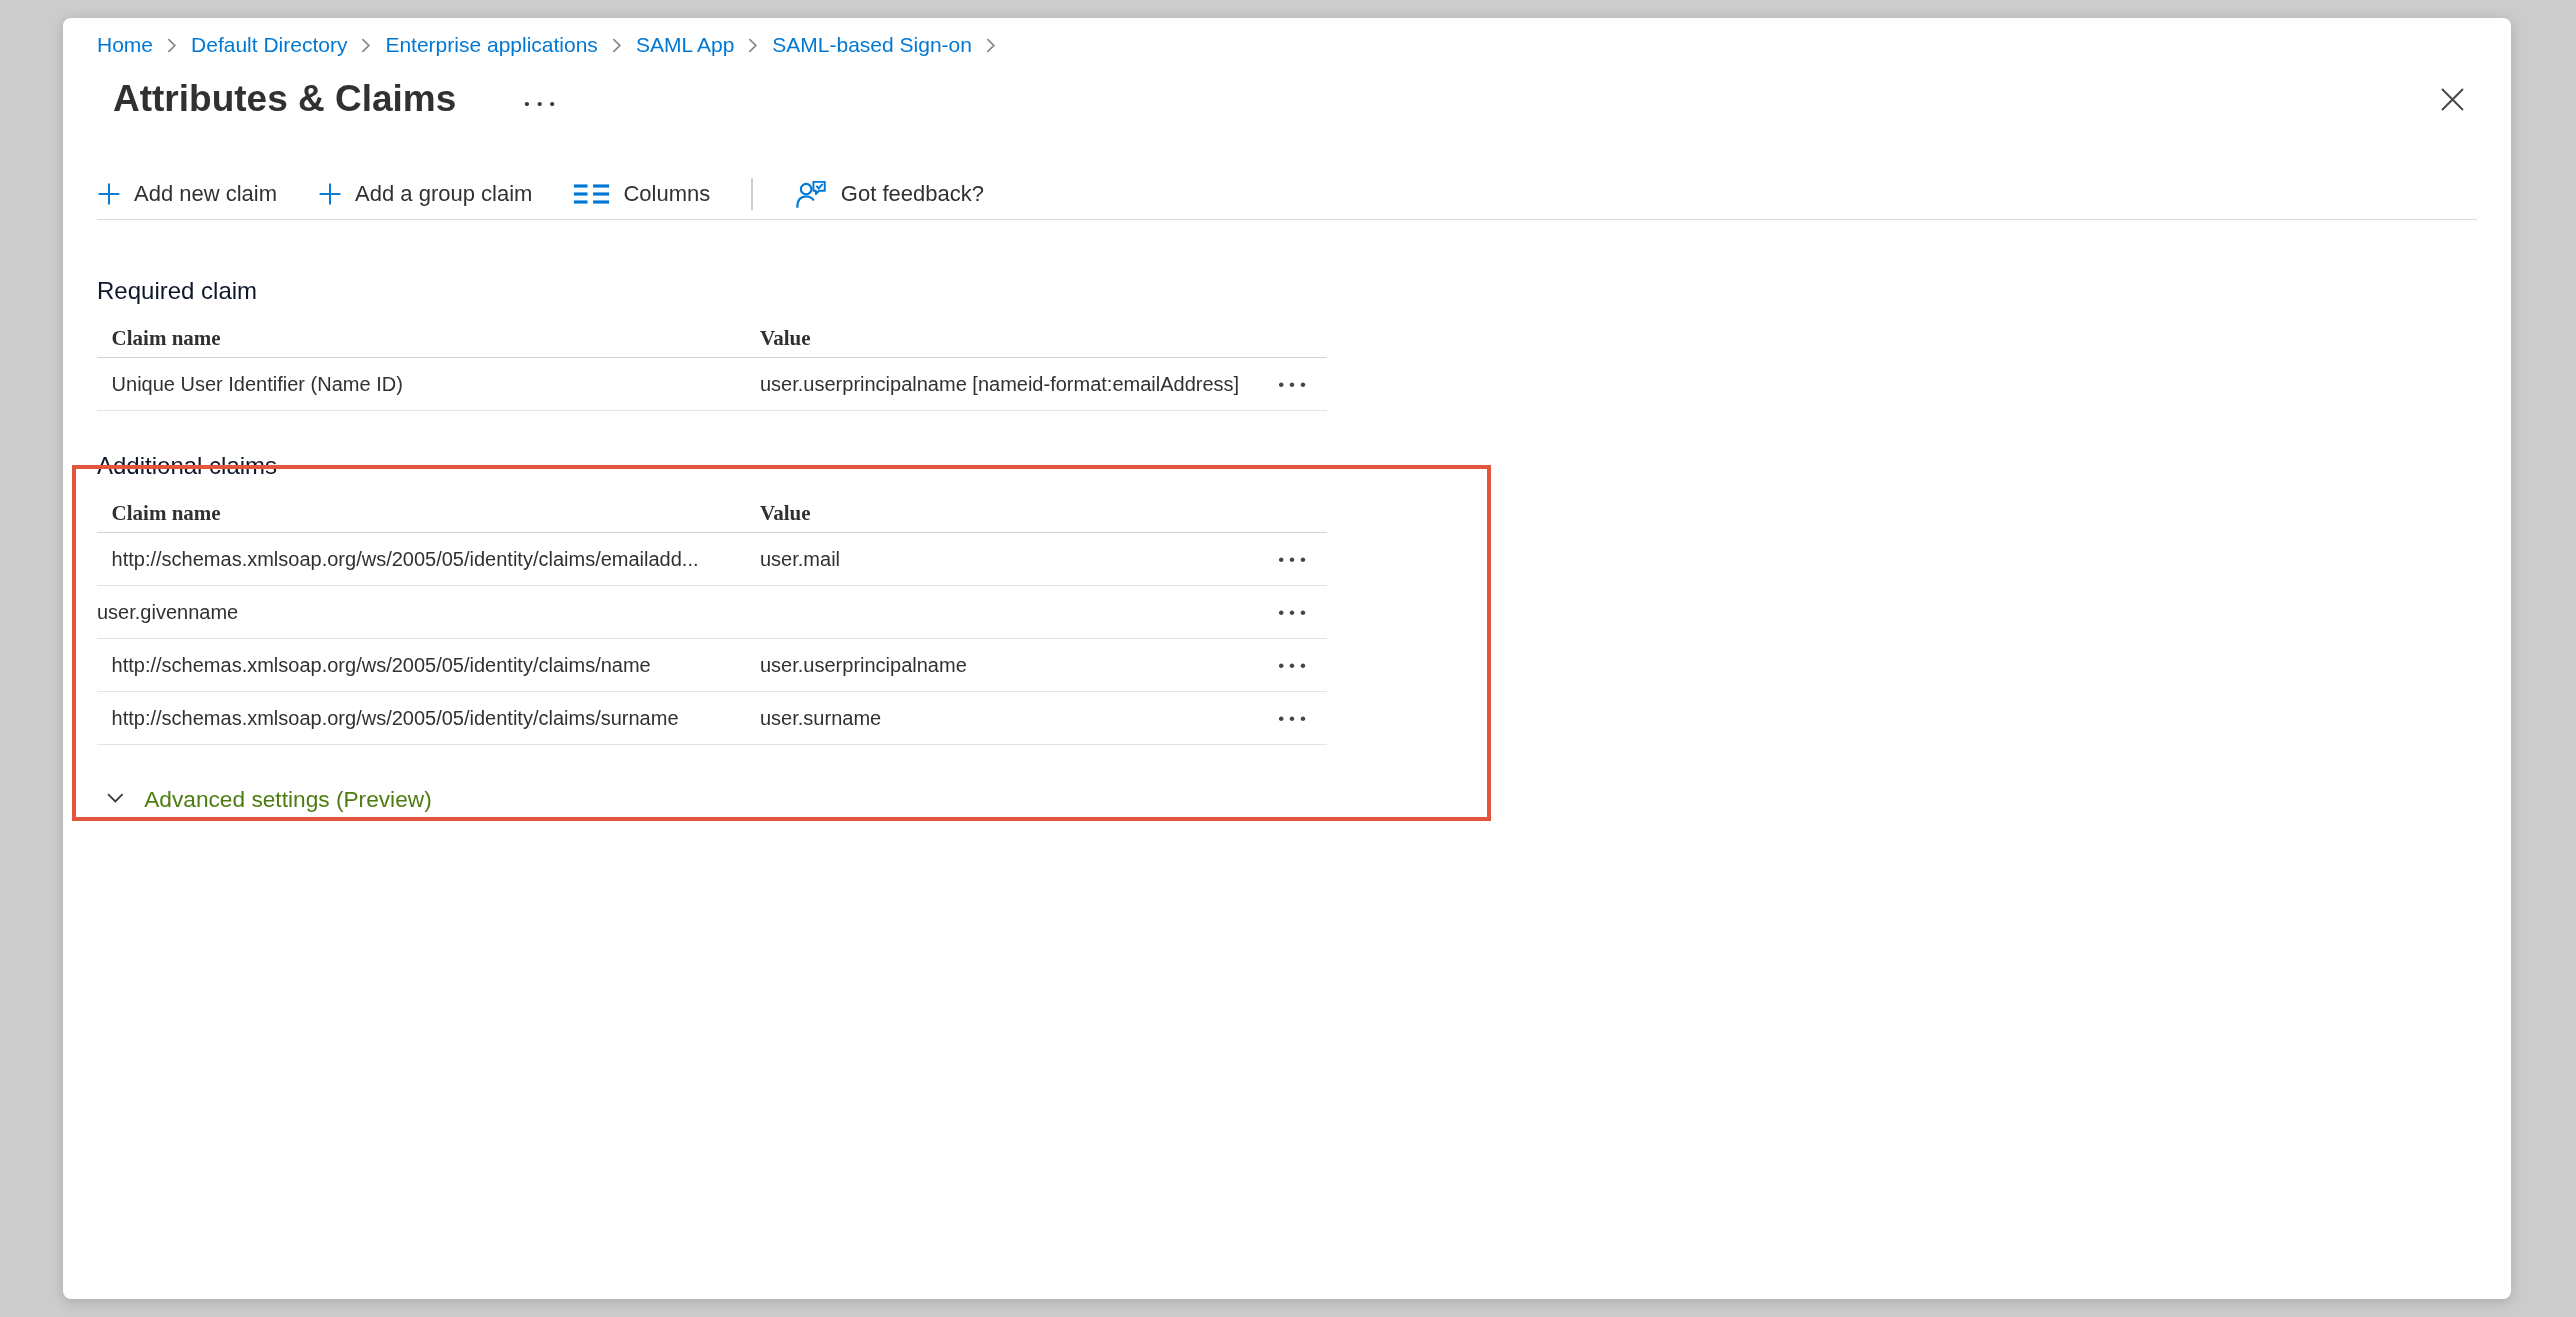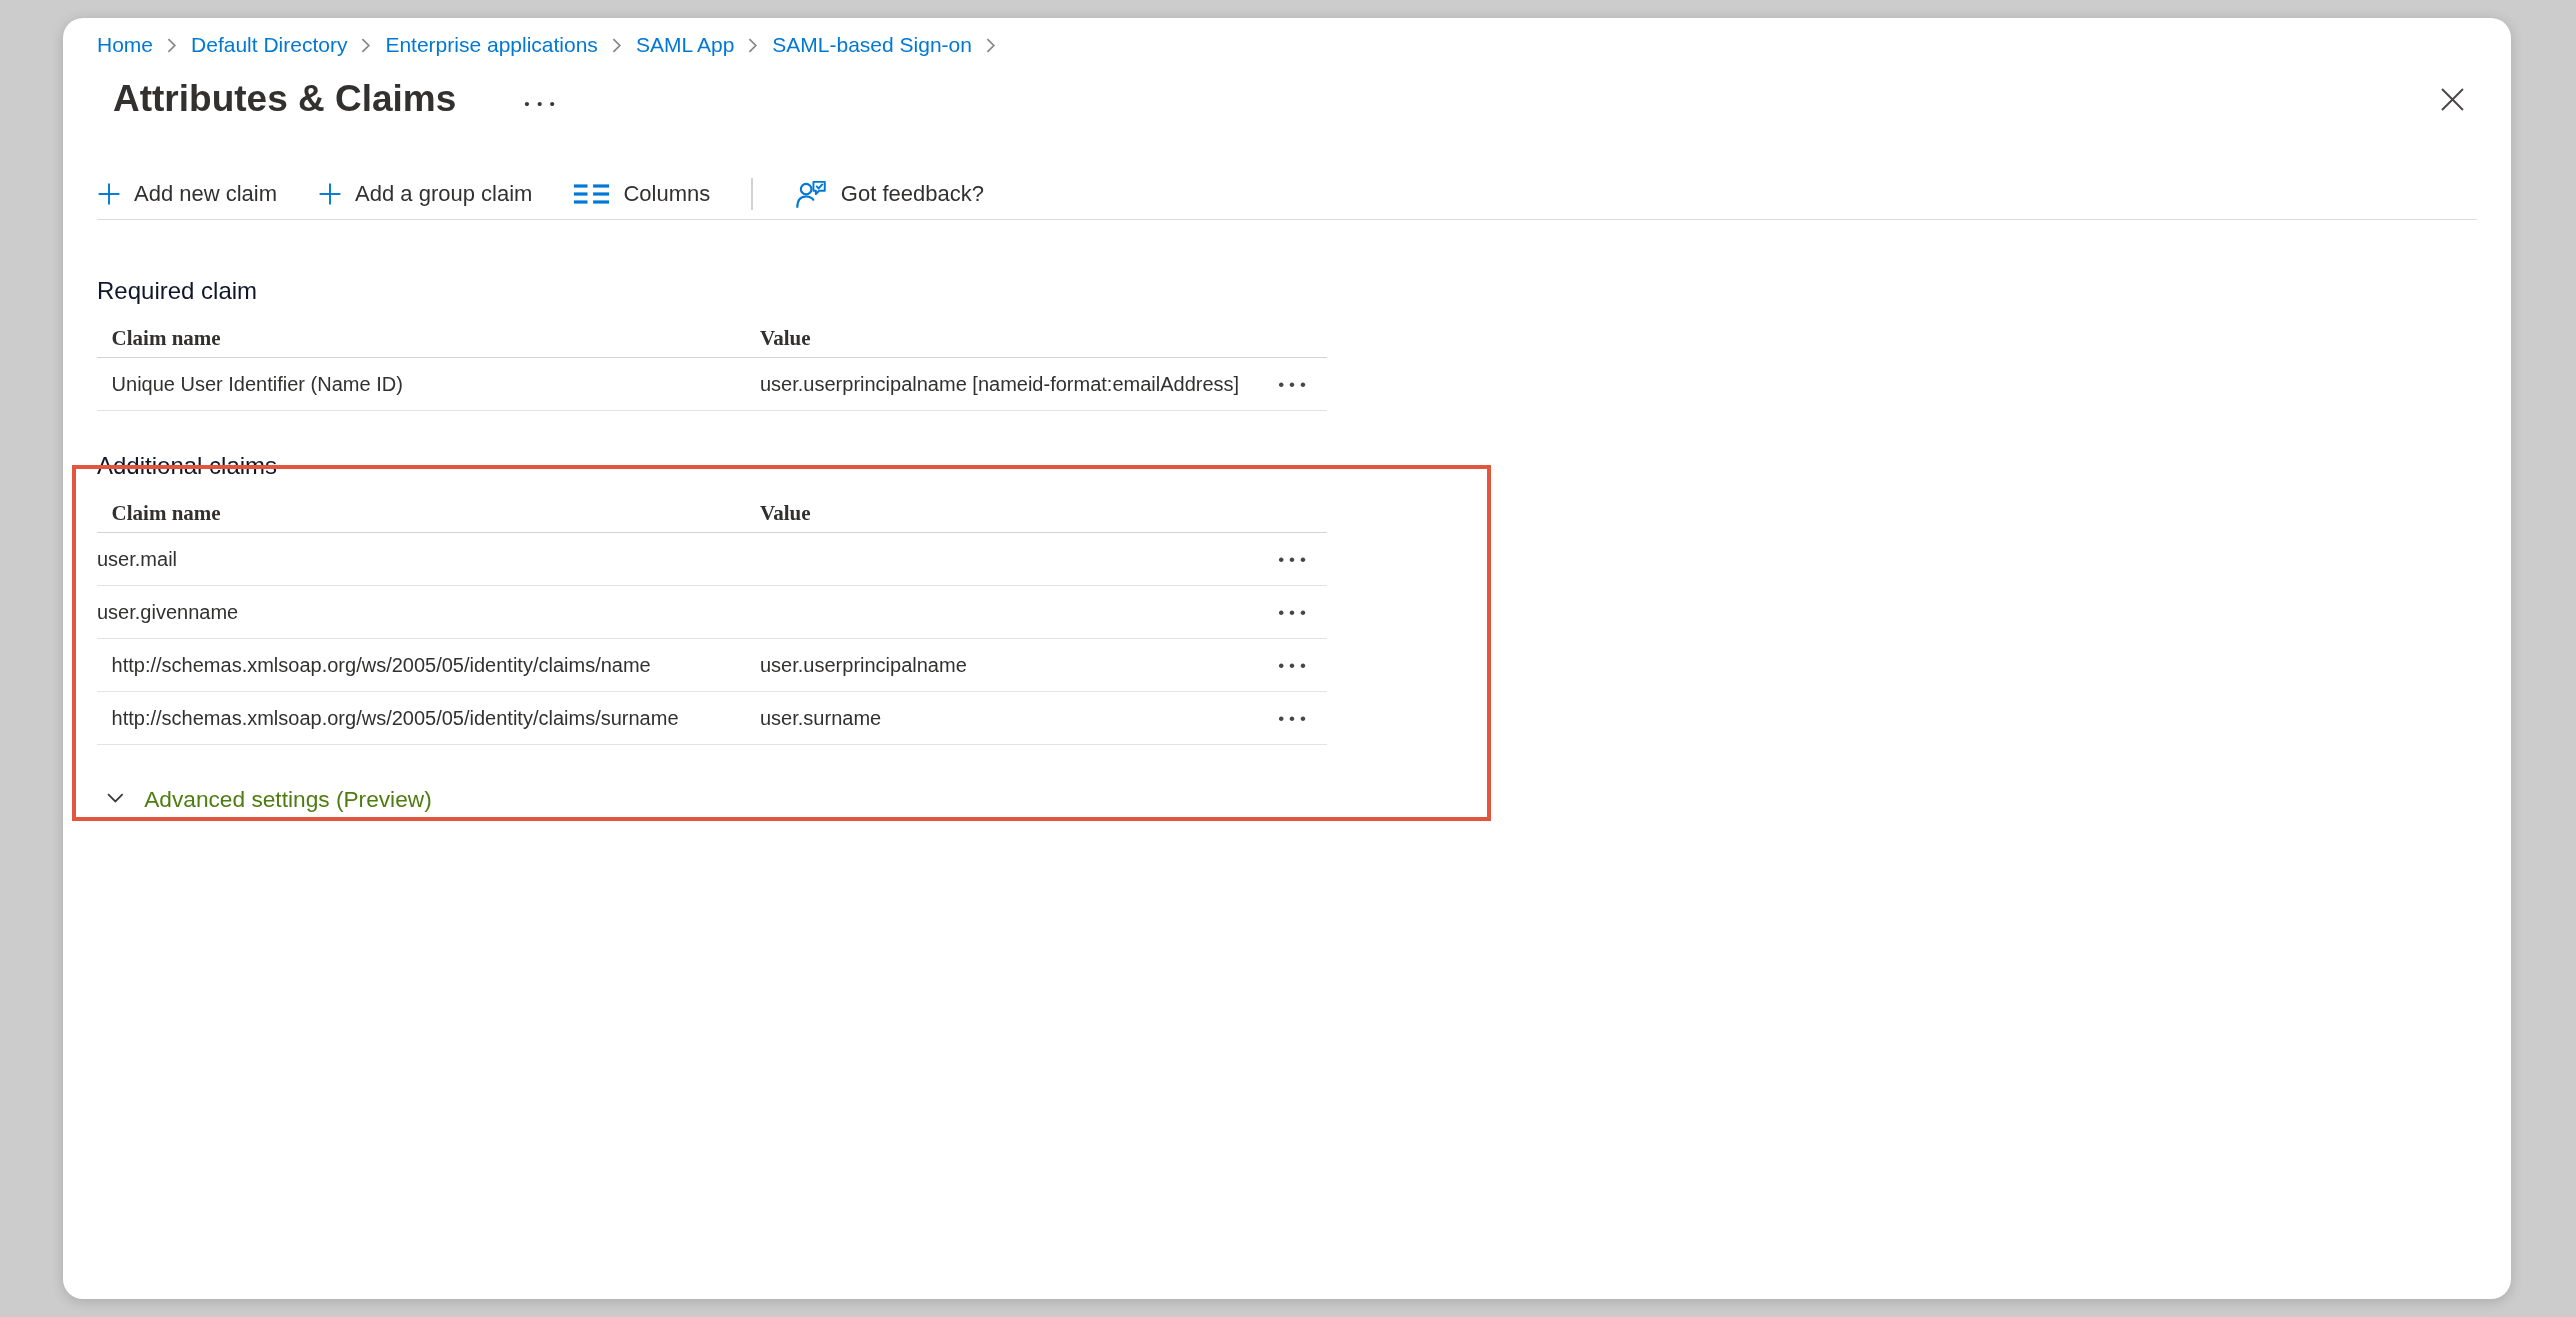--- a/index.html
+++ b/index.html
@@ -10,21 +10,21 @@
     font-family: "Liberation Sans", sans-serif;
     color: #323130;
     position: relative;
     overflow: hidden;
   }
   .card {
     position: absolute;
     left: 63px; top: 18px;
     width: 2448px; height: 1281px;
     background: #ffffff;
-    border-radius: 20px;
+    border-radius: 8px;
     box-shadow: 0 2.4px 13px rgba(0,0,0,0.16);
     padding: 0 34px;
   }
   
   .breadcrumb {
     padding-top: 14.6px;
     display: flex;
     align-items: center;
     gap: 13px;
     font-size: 21px;
@@ -233,20 +233,21 @@
   <div class="additional-wrap">
     <div class="annotation-box"></div>
     <h2 class="section-heading additional-heading">Additional claims</h2>
     <div class="claims-table">
       <div class="thead">
         <span class="col-name">Claim name</span>
         <span class="col-value">Value</span>
         <span class="col-more"></span>
       </div>
       <div class="trow">
+        <span class="col-name">http://schemas.xmlsoap.org/ws/2005/05/identity/claims/emailadd...</span>
         <span class="col-value">user.mail</span>
         <span class="col-more">
             <button class="row-more">•••</button>
           </span>
       </div>
       <div class="trow">
         <span class="col-value">user.givenname</span>
         <span class="col-more">
             <button class="row-more">•••</button>
           </span>

